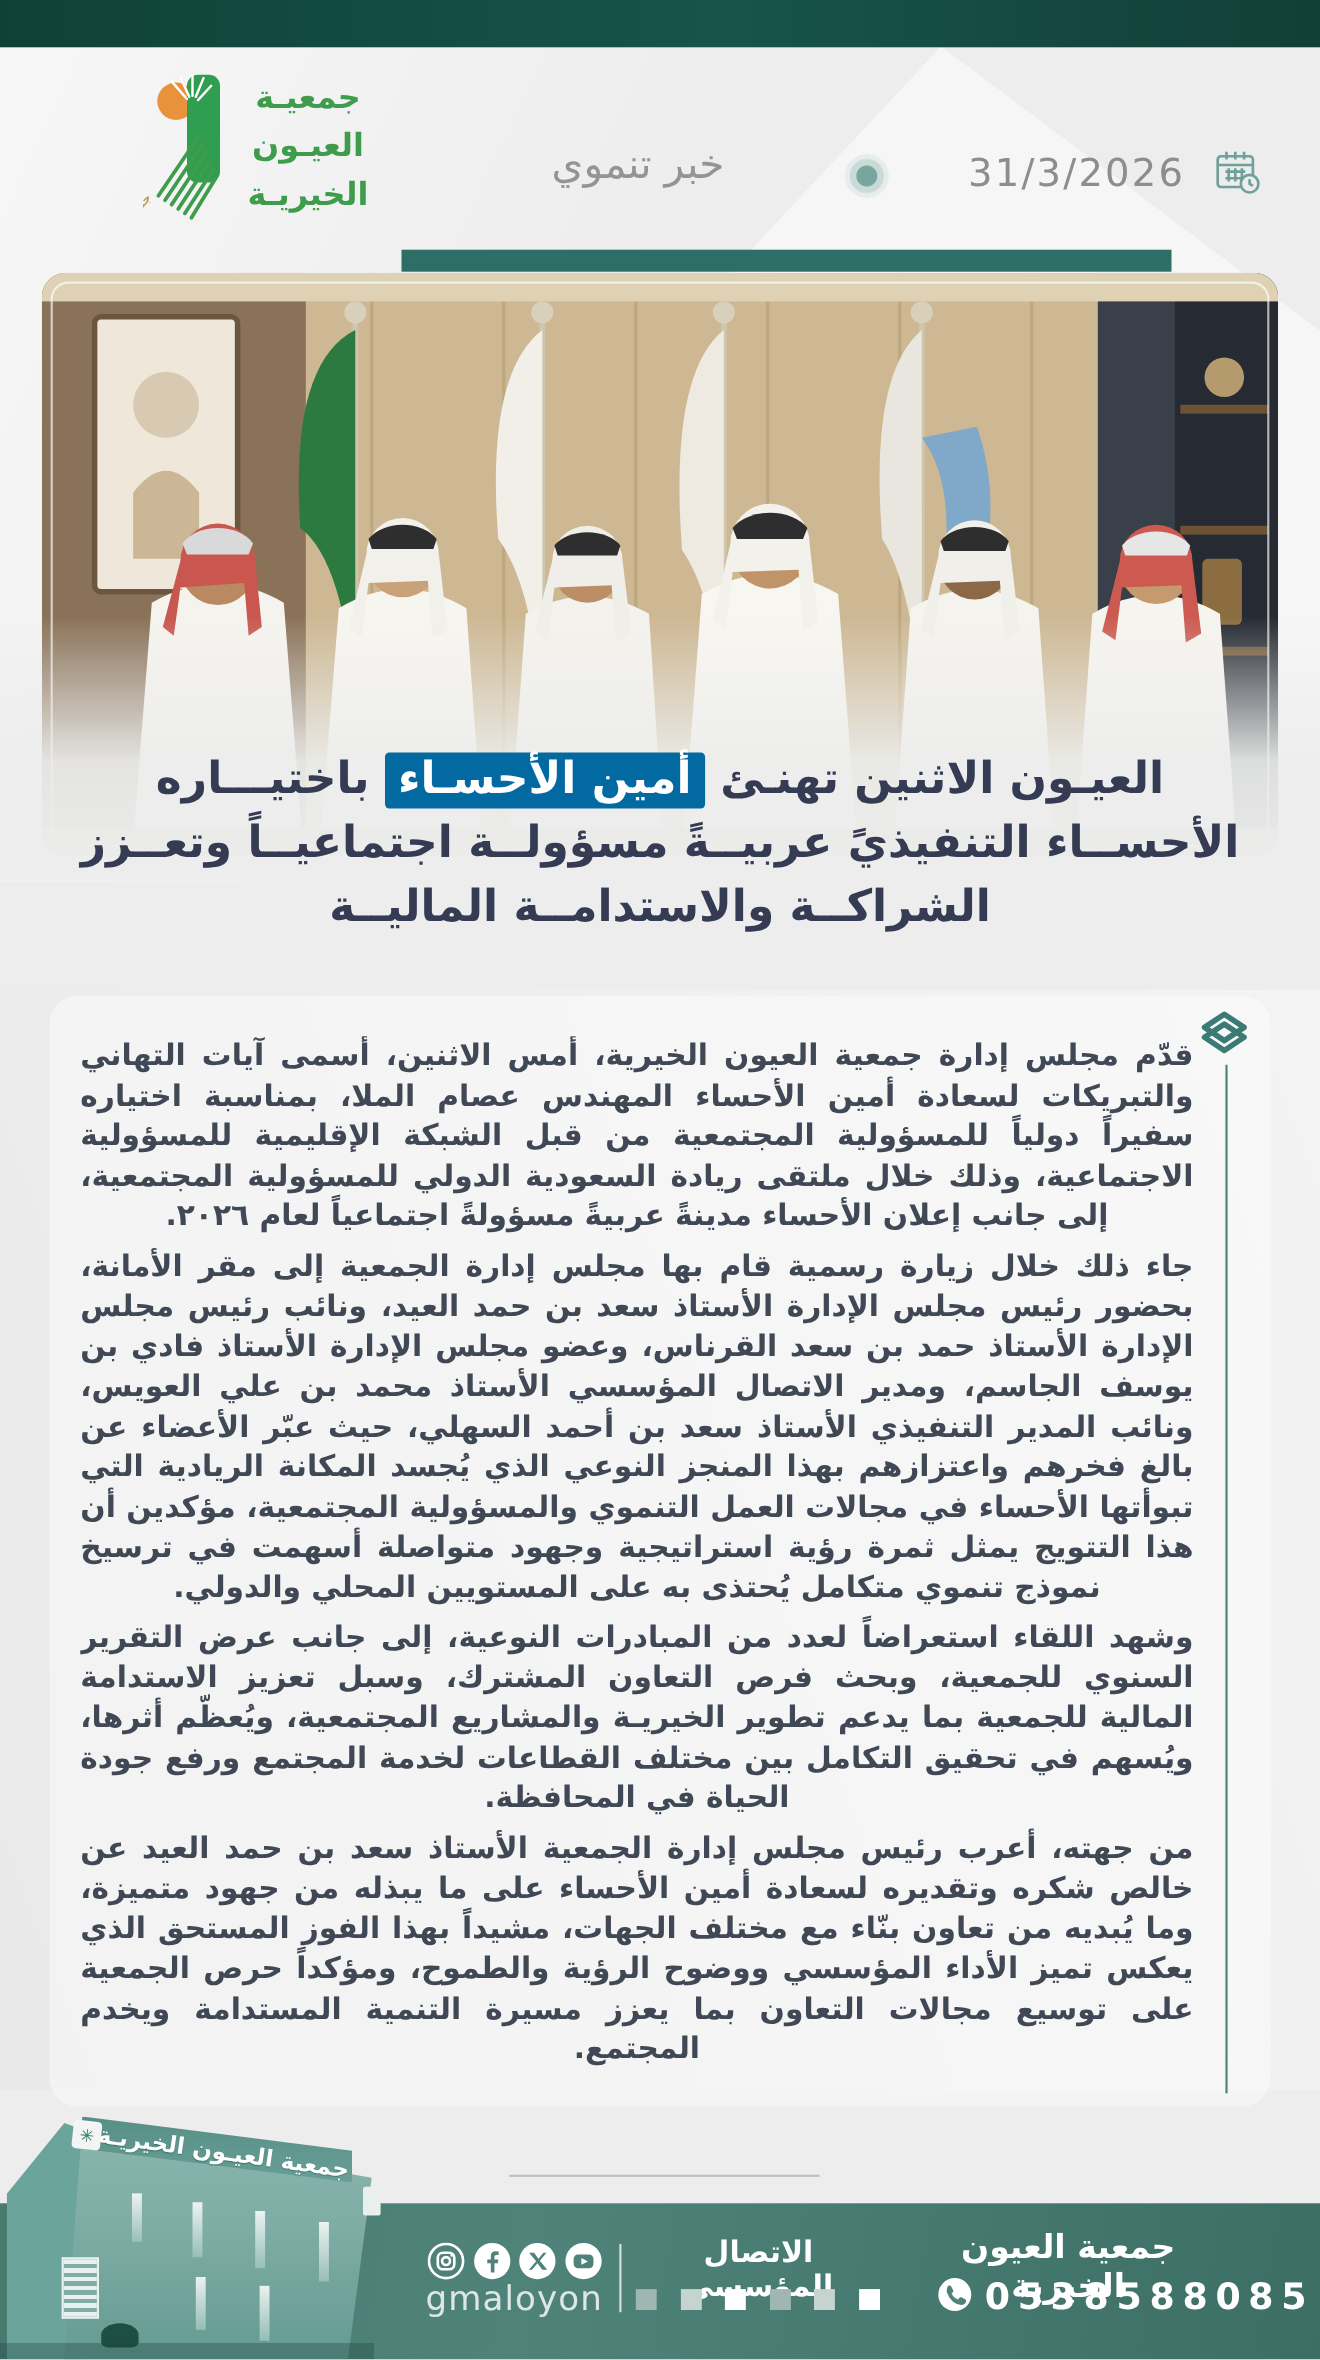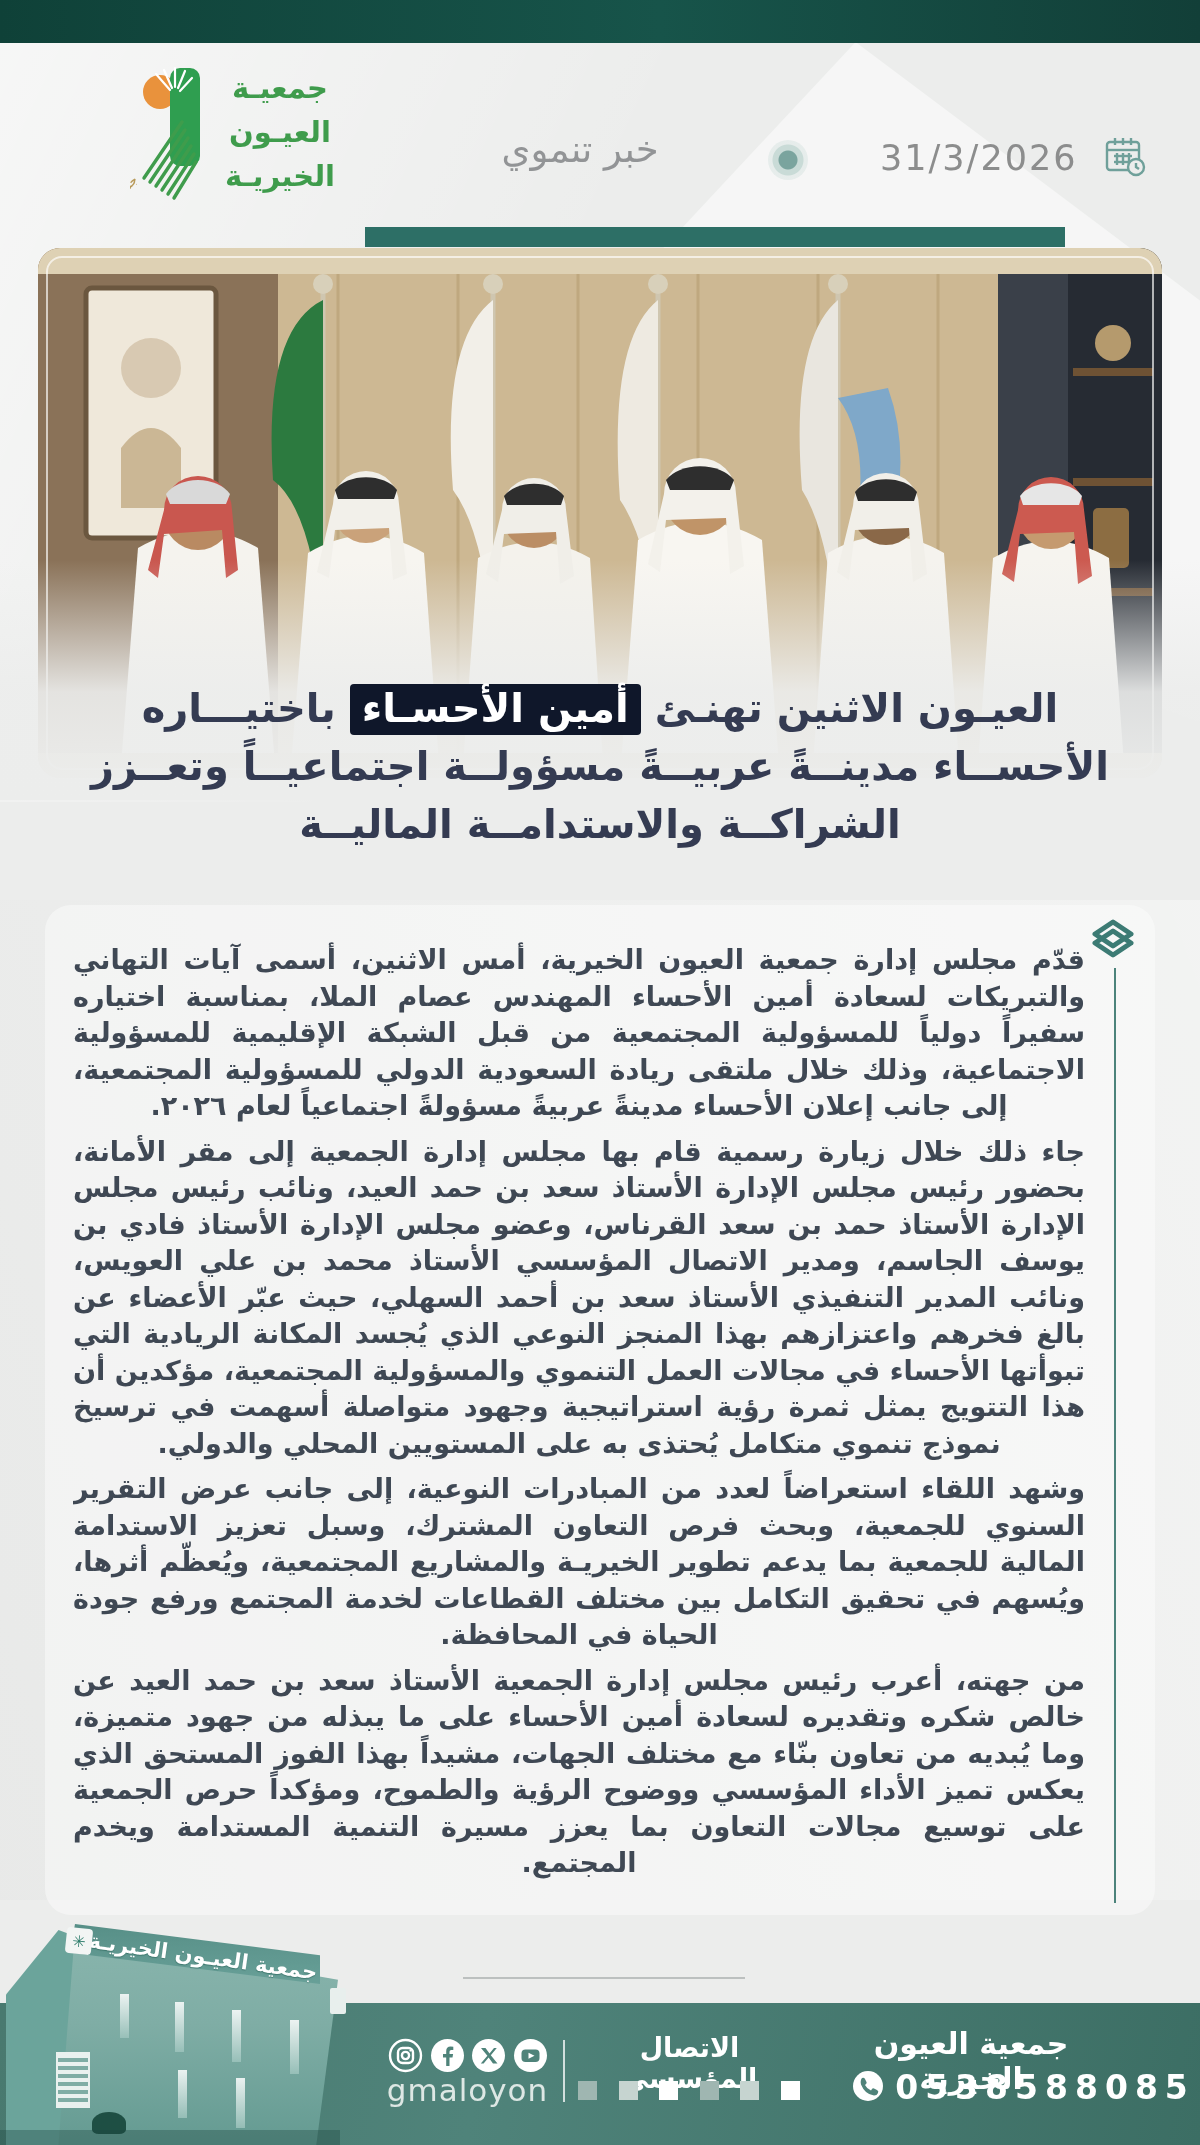--- a/index.html
+++ b/index.html
@@ -33,21 +33,21 @@
   
   .teal-bar{position:absolute;left:365px;top:227px;width:700px;height:20px;background:#2d6f66;}
   .photo{position:absolute;left:38px;top:248px;width:1124px;height:530px;border-radius:22px;
     overflow:hidden;}
   .photo:after{content:"";position:absolute;inset:8px;border:2px solid rgba(255,255,255,.65);border-radius:16px;}
   .photo-fade{position:absolute;left:0px;top:560px;width:1200px;height:240px;
     background:linear-gradient(180deg,rgba(236,237,236,0) 0%,rgba(236,237,236,.92) 55%,#ecedec 100%);}
   
   .headline{position:absolute;left:55px;top:652px;width:1090px;text-align:center;
     color:#343b52;font-weight:800;font-size:40px;line-height:58px;}
-  .headline .hl{background:#0f172a;color:#ffffff;padding:1px 12px 4px;border-radius:4px;}
+  .headline .hl{background:#0369a1;color:#ffffff;padding:1px 12px 4px;border-radius:4px;}
   
   .body-card{position:absolute;left:45px;top:905px;width:1110px;height:1010px;
     background:rgba(255,255,255,.42);border-radius:26px;}
   .rail-icon{position:absolute;left:1089px;top:916px;}
   .rail-line{position:absolute;left:1114px;top:968px;width:2px;height:935px;background:#4c837b;}
   .article{position:absolute;right:115px;top:942px;width:1012px;height:968px;overflow:hidden;
     color:#3f4854;font-size:27px;line-height:36.5px;font-weight:700;
     text-align:justify;text-align-last:center;}
   .article p{margin:0 0 9px 0;}
   
@@ -254,21 +254,21 @@
     </svg>
   </div>
   <div class="photo-fade"></div>
 
   <h1 class="headline">
     <div>
       <span>العيـون الاثنين تهنـئ</span>
       <span class="hl">أمين الأحسـاء</span>
       <span>باختيـــاره</span>
     </div>
-    <div>الأحســاء مدينــةً عربيــةً مسؤولــة اجتماعيــاً وتعــزز</div>
+    <div>الأحســاء التنفيذيً عربيــةً مسؤولــة اجتماعيــاً وتعــزز</div>
     <div>الشراكــة والاستدامــة الماليــة</div>
   </h1>
 
   <div class="body-card"></div>
   <div class="rail-icon">
     <svg width="48" height="44" viewBox="0 0 48 44">
       <path d="M6 18 L24 6 L42 18 L24 30 Z" fill="none" stroke="#3c7b74" stroke-width="5" stroke-linejoin="round"></path>
       <path d="M6 27 L24 15 L42 27 L24 39 Z" fill="none" stroke="#3c7b74" stroke-width="5" stroke-linejoin="round"></path>
     </svg>
   </div>

